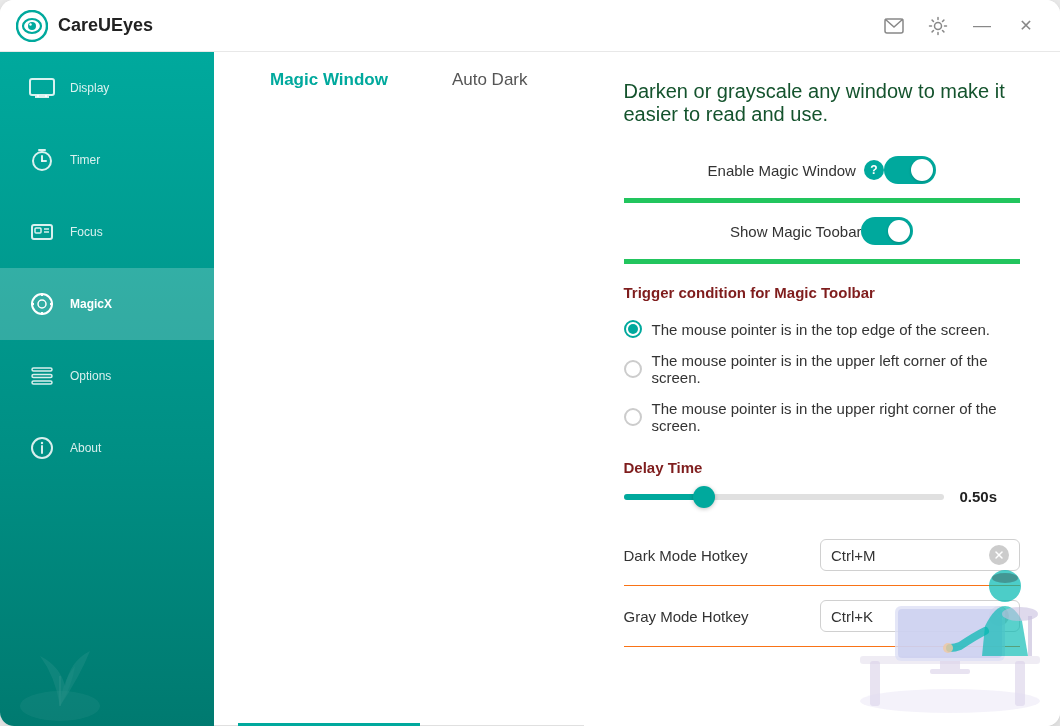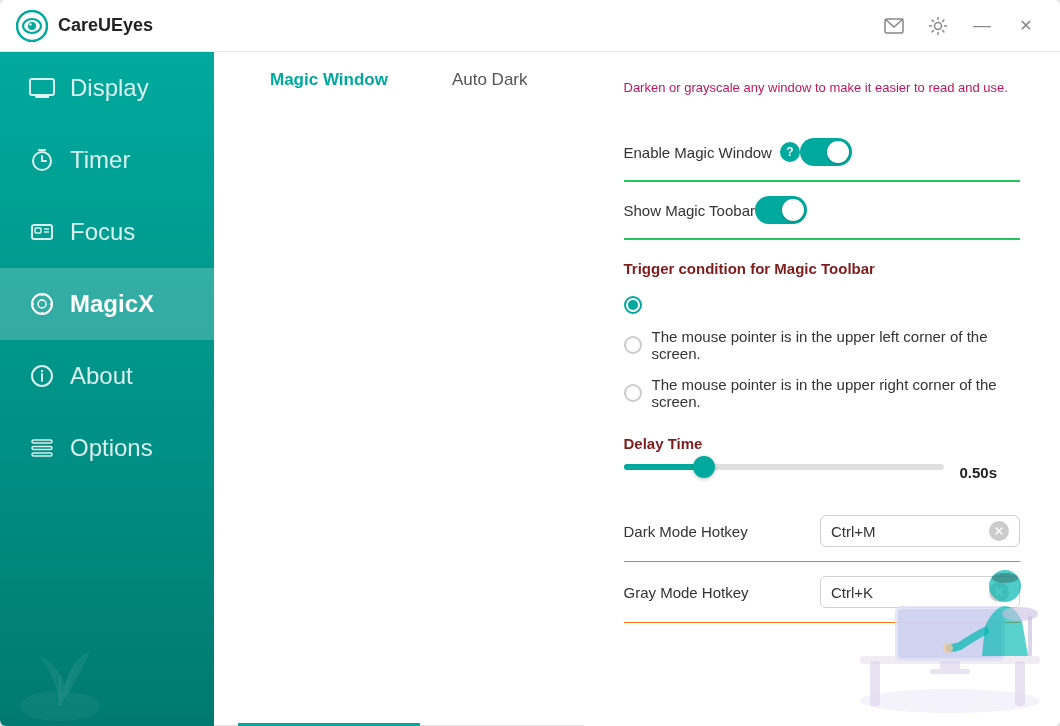--- a/index.html
+++ b/index.html
@@ -8,21 +8,21 @@
       background: #f0f0f0;
       display: flex;
       justify-content: center;
       align-items: center;
       height: 100vh;
     }
     .window {
       width: 1060px;
       height: 726px;
       background: #fff;
-      border-radius: 6px;
+      border-radius: 14px;
       overflow: hidden;
       box-shadow: 0 4px 20px rgba(0,0,0,0.2);
       display: flex;
       flex-direction: column;
     }
     
     .titlebar {
       display: flex;
       align-items: center;
       justify-content: space-between;
@@ -79,21 +79,21 @@
       overflow: hidden;
     }
     .sidebar-item {
       display: flex;
       align-items: center;
       gap: 14px;
       padding: 12px 28px;
       height: 72px;
       cursor: pointer;
       color: rgba(255,255,255,0.85);
-      font-size: 24px;
+      font-size: 12px;
       font-weight: 500;
       transition: background 0.15s;
     }
     .sidebar-item.active {
       background: rgba(255,255,255,0.2);
       color: #fff;
       font-weight: 600;
     }
     .sidebar-item .icon {
       width: 28px;
@@ -141,30 +141,30 @@
       font-weight: 600;
     }
     
     .content-inner {
       flex: 1;
       overflow-y: auto;
       padding: 28px 40px;
       position: relative;
     }
     .description {
-      font-size: 13px;
-      color: #be185d;
-      margin-bottom: 29px;
+      font-size: 20px;
+      color: #14532d;
+      margin-bottom: 16px;
     }
     .setting-row {
       display: flex;
       align-items: center;
-      justify-content: flex-start;
+      justify-content: center;
       padding: 14px 0;
-      border-bottom: 2px solid #22c55e;
+      border-bottom: 5px solid #22c55e;
     }
     .setting-label {
       display: flex;
       align-items: center;
       gap: 8px;
       font-size: 15px;
       color: #333;
     }
     .help-icon {
       width: 20px;
@@ -234,21 +234,21 @@
     }
     .radio-inner {
       width: 10px;
       height: 10px;
       border-radius: 50%;
       background: #00a99d;
     }
     
     .slider-row {
       display: flex;
-      align-items: flex-start;
+      align-items: center;
       gap: 16px;
       margin: 8px 0 20px 0;
     }
     .slider-track {
       flex: 1;
       height: 6px;
       background: #e0e0e0;
       border-radius: 3px;
       position: relative;
       max-width: 320px;
@@ -408,36 +408,36 @@
             <line x1="13" y1="21" x2="13" y2="24" stroke="rgba(255,255,255,1)" stroke-width="2"></line>
             <line x1="2" y1="13" x2="5" y2="13" stroke="rgba(255,255,255,1)" stroke-width="2"></line>
             <line x1="21" y1="13" x2="24" y2="13" stroke="rgba(255,255,255,1)" stroke-width="2"></line>
           </svg>
         </span>
         <span>MagicX</span>
       </div>
       <div class="sidebar-item">
         <span class="icon">
           <svg width="24" height="24" viewBox="0 0 24 24" fill="none">
+            <rect x="2" y="4" width="20" height="3" rx="1.5" stroke="rgba(255,255,255,0.85)" stroke-width="1.5"></rect>
+            <rect x="2" y="10.5" width="20" height="3" rx="1.5" stroke="rgba(255,255,255,0.85)" stroke-width="1.5"></rect>
+            <rect x="2" y="17" width="20" height="3" rx="1.5" stroke="rgba(255,255,255,0.85)" stroke-width="1.5"></rect>
+          </svg>
+        </span>
+        <span>Options</span>
+      </div>
+      <div class="sidebar-item">
+        <span class="icon">
+          <svg width="24" height="24" viewBox="0 0 24 24" fill="none">
             <circle cx="12" cy="12" r="10" stroke="rgba(255,255,255,0.85)" stroke-width="2"></circle>
             <line x1="12" y1="10" x2="12" y2="17" stroke="rgba(255,255,255,0.85)" stroke-width="2" stroke-linecap="round"></line>
             <circle cx="12" cy="7" r="1.2" fill="rgba(255,255,255,0.85)"></circle>
           </svg>
         </span>
         <span>About</span>
-      </div>
-      <div class="sidebar-item">
-        <span class="icon">
-          <svg width="24" height="24" viewBox="0 0 24 24" fill="none">
-            <rect x="2" y="4" width="20" height="3" rx="1.5" stroke="rgba(255,255,255,0.85)" stroke-width="1.5"></rect>
-            <rect x="2" y="10.5" width="20" height="3" rx="1.5" stroke="rgba(255,255,255,0.85)" stroke-width="1.5"></rect>
-            <rect x="2" y="17" width="20" height="3" rx="1.5" stroke="rgba(255,255,255,0.85)" stroke-width="1.5"></rect>
-          </svg>
-        </span>
-        <span>Options</span>
       </div>
 
       <svg class="sidebar-bg-decor" viewBox="0 0 214 160" xmlns="http://www.w3.org/2000/svg">
         <ellipse cx="60" cy="140" rx="40" ry="15" fill="rgba(255,255,255,0.3)"></ellipse>
         <path d="M60 140 Q55 110 40 90 Q60 100 65 120 Q70 95 90 85 Q80 110 60 140Z" fill="rgba(255,255,255,0.4)"></path>
         <path d="M60 140 Q62 115 75 100 Q72 120 60 140Z" fill="rgba(255,255,255,0.3)"></path>
         <line x1="60" y1="140" x2="60" y2="110" stroke="rgba(255,255,255,0.5)" stroke-width="2"></line>
       </svg>
     </div>
 
@@ -473,20 +473,21 @@
             <div class="toggle-thumb"></div>
           </div>
         </div>
 
         <div class="section-heading">Trigger condition for Magic Toolbar</div>
 
         <div class="radio-option">
           <div class="radio-circle selected">
             <div class="radio-inner"></div>
           </div>
+          <span>The mouse pointer is in the top edge of the screen.</span>
         </div>
         <div class="radio-option">
           <div class="radio-circle"></div>
           <span>The mouse pointer is in the upper left corner of the screen.</span>
         </div>
         <div class="radio-option">
           <div class="radio-circle"></div>
           <span>The mouse pointer is in the upper right corner of the screen.</span>
         </div>
 

